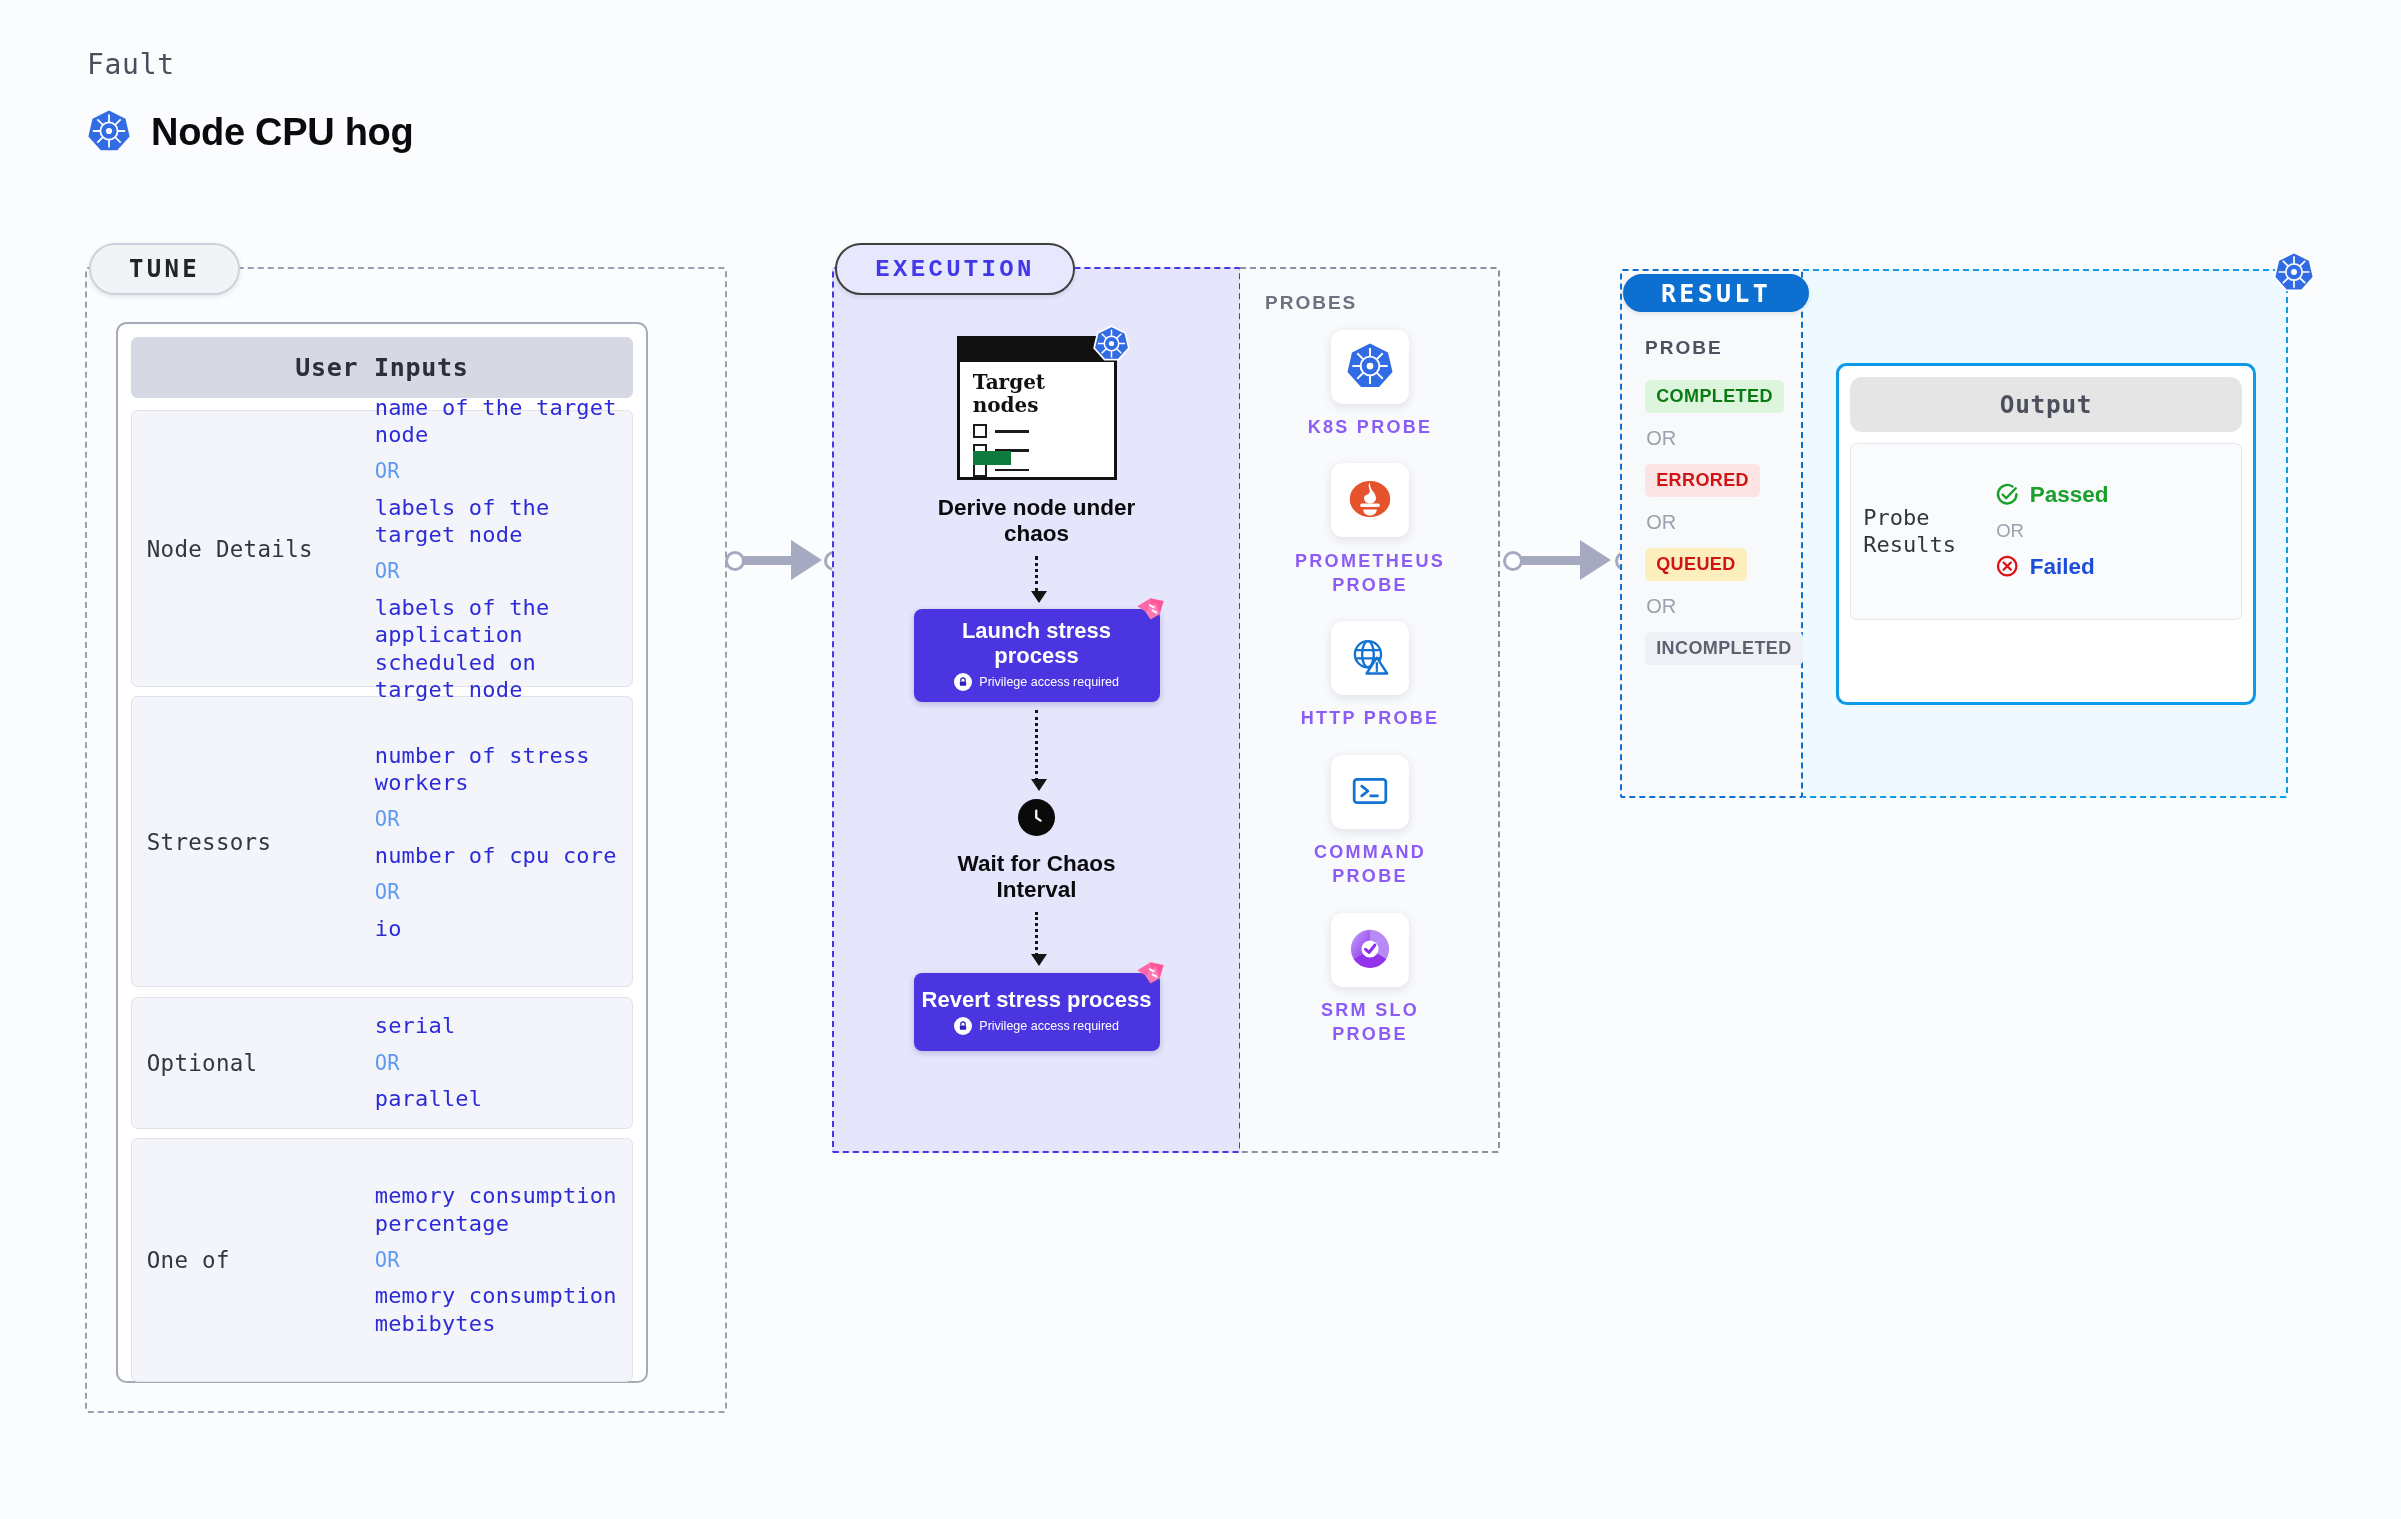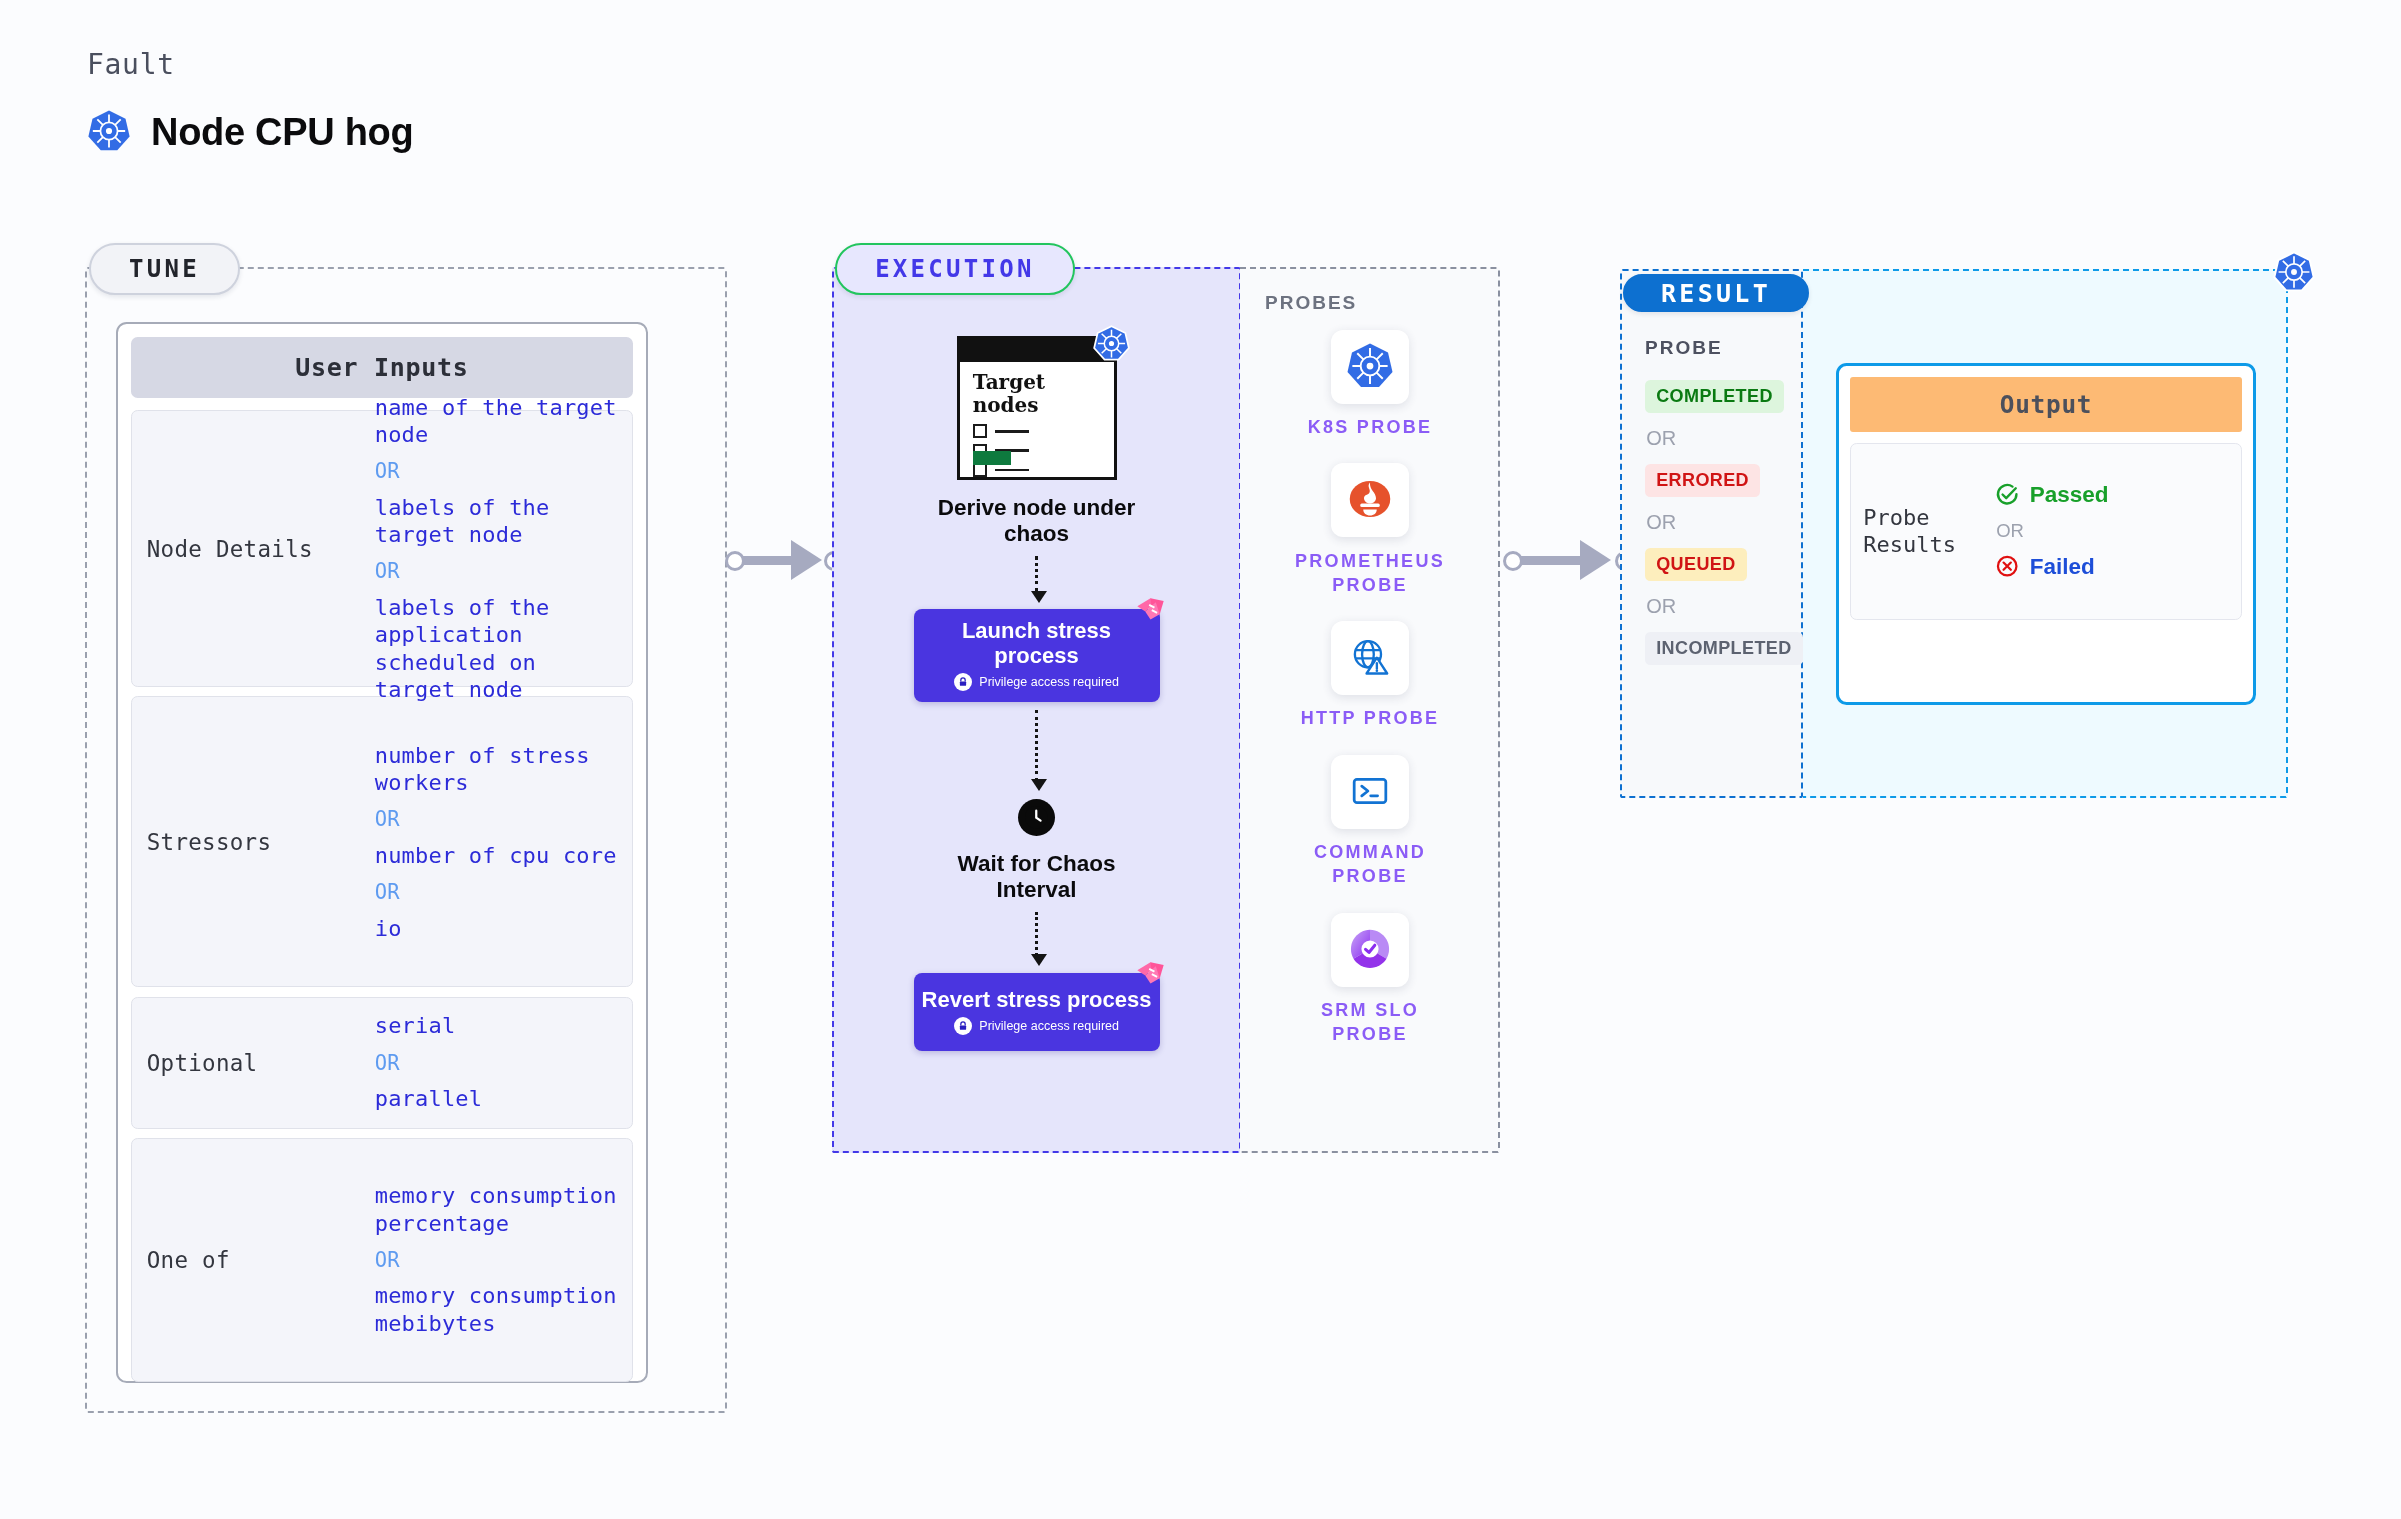--- a/index.html
+++ b/index.html
@@ -37,22 +37,22 @@
     z-index: 30;
     box-shadow: 0 2px 5.3px rgba(20,30,60,.10);
   }
   .pill-tune {
     left: 89px; top: 243px; width: 151px; height: 52px;
     background: #f2f3f7; border: 2px solid #ced2dd;
     color: #22242b; font-size: 24px;
   }
   .pill-exec {
     left: 835px; top: 243px; width: 240px; height: 52px;
-    background: #e7e7fe; border: 2px solid #22c55e;
-    color: #4338e8; font-size: 24px;
+    background: #e7e7fe; border: 2px solid #404040;
+    color: #4338e8; font-size: 24px; font-family: Liberation Mono, monospace;
   }
   .pill-result {
     left: 1623px; top: 244px; width: 186px; height: 38px;
     background: #0d70d0; border: 2px solid #0d70d0;
     color: #ffffff; font-size: 25px; margin-top: 30px;
   }
 
   .dashed-box { position: absolute; }
   .box-tune {
     left: 85px; top: 267px; width: 642px; height: 1146px;
@@ -221,21 +221,21 @@
   .st-errored     { background: #fde4e4; color: #d01414; }
   .st-queued      { background: #fdeebd; color: #d01414; }
   .st-incompleted { background: #eef0f5; color: #5c6270; }
 
   .output-card {
     position: absolute; left: 1836px; top: 363px; width: 420px; height: 342px;
     background: #ffffff; border: 3.3px solid #0d9ae8; border-radius: 10.6px;
     padding: 11.2px;
   }
   .output-header {
-    height: 55px; background: #fdba74; border-radius: 3px;
+    height: 55px; background: #e5e5e5; border-radius: 12px;
     display: flex; align-items: center; justify-content: center;
     font-family: "DejaVu Sans Mono", monospace;
     font-size: 24.4px; font-weight: 700; color: #4c505c; letter-spacing: 0.7px;
     margin-bottom: 10.6px;
     text-align: center;
   }
   .out-row {
     display: flex; align-items: center;
     background: #fafbfd; border: 1.3px solid #e4e6ee; border-radius: 6.6px;
     padding: 13.2px 12px; margin-bottom: 9.2px;

